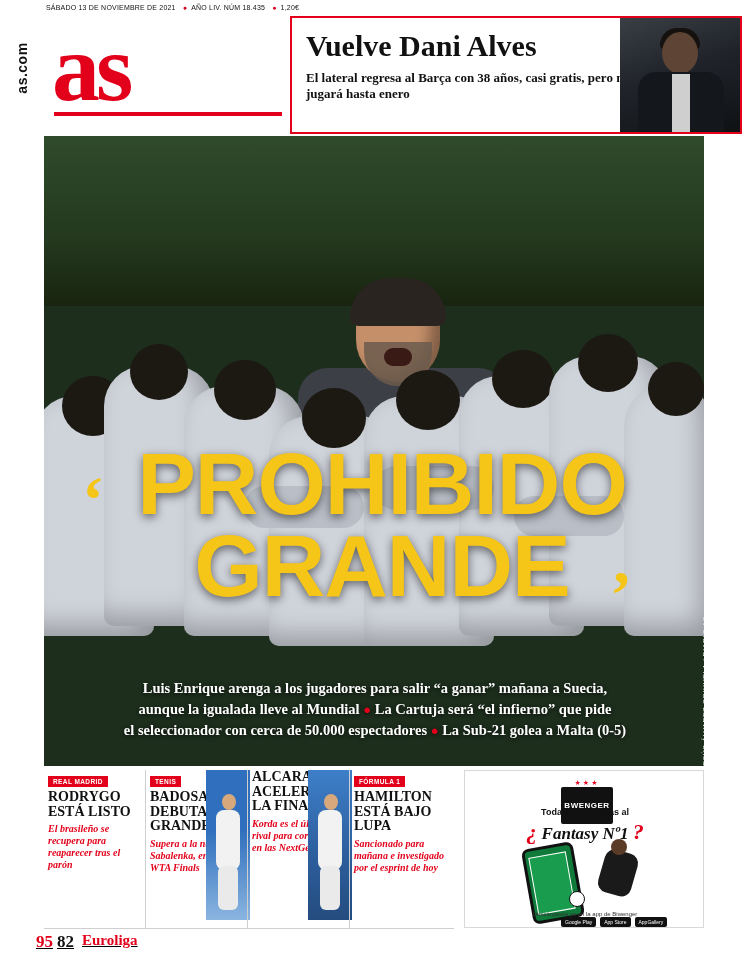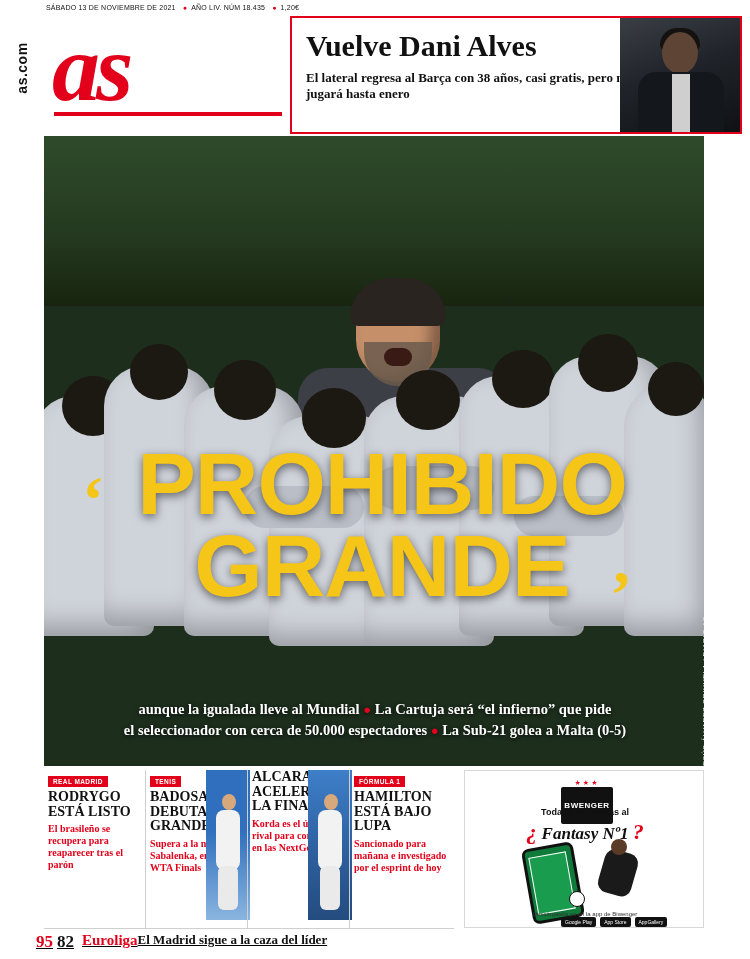--- a/index.html
+++ b/index.html
@@ -31,21 +31,21 @@
     font-size:14px;font-weight:bold;color:#111;text-align:center;
     letter-spacing:.5px;
   }
 
   
   .logo{
     position:absolute;left:52px;top:20px;width:230px;height:100px;
   }
   .logo .as{
     font-family:"Liberation Serif", serif;
-    font-size:96px;font-weight:bold;font-style:italic;
+    font-size:96px;font-weight:bold;
     color:#e2001a;line-height:96px;letter-spacing:-4px;
   }
   .logo .bar{
     position:absolute;left:2px;top:92px;width:228px;height:4px;background:#e2001a;
   }
 
   
   .promo{
     position:absolute;left:290px;top:16px;width:452px;height:118px;
     border:2px solid #e2001a;box-sizing:border-box;background:#fff;
@@ -189,21 +189,21 @@
     margin-bottom:3px;
   }
   .col .title{
     font-family:"Liberation Serif", serif;
     font-weight:bold;font-size:14px;line-height:14.5px;color:#111;
     text-transform:uppercase;
   }
   .col .body{
     margin-top:4px;
     font-family:"Liberation Serif", serif;
-    font-size:10px;line-height:12px;color:#e2001a;font-weight:bold;
+    font-size:10px;line-height:12px;color:#e2001a;font-weight:bold;font-style:italic;
   }
   .col .thumb{
     position:absolute;right:-2px;top:0;width:44px;height:150px;overflow:hidden;
   }
   .thumb.tennis1{background:linear-gradient(180deg,#2f6fbd 0%,#2f6fbd 40%,#8ab5e0 100%);}
   .thumb.tennis2{background:linear-gradient(180deg,#3e7fc9 0%,#2d5f9e 55%,#244c7f 100%);}
   .thumb .figbody{position:absolute;left:10px;top:40px;width:24px;height:60px;background:#f2f2f2;border-radius:8px;}
   .thumb .fighead{position:absolute;left:16px;top:24px;width:14px;height:16px;border-radius:50%;background:#d7a87c;}
   .thumb .figlegs{position:absolute;left:12px;top:96px;width:20px;height:44px;background:#eaeaea;border-radius:6px;}
 
@@ -352,21 +352,21 @@
   </div>
 
   <div class="quote-open">‘</div>
   <div class="mainhead">
     <span style="display:block;text-align:center;">PROHIBIDO</span>
     <span class="l2">GRANDE</span>
   </div>
   <div class="quote-close">’</div>
 
   <div class="lead">
-    <br>
+    <span>Luis Enrique arenga a los jugadores para salir “a ganar” mañana a Suecia,</span><br>
     <span>aunque la igualada lleve al Mundial</span>
     <span class="rdot">●</span>
     <span>La Cartuja será “el infierno” que pide</span><br>
     <span>el seleccionador con cerca de 50.000 espectadores</span>
     <span class="rdot">●</span>
     <span>La Sub-21 golea a Malta (0-5)</span>
   </div>
 
   <div class="bottom">
 
@@ -436,16 +436,15 @@
         <div class="store">AppGallery</div>
       </div>
     </div>
   </div>
 
   <div class="hrline"></div>
   <div class="euro">
     <span class="score">95</span>
     <span class="score2">82</span>
     <span class="name">Euroliga</span>
-    <span class="txt">El Madrid sigue a la caza del líder</span>
   </div>
 
 </div>
 
 </body></html>

